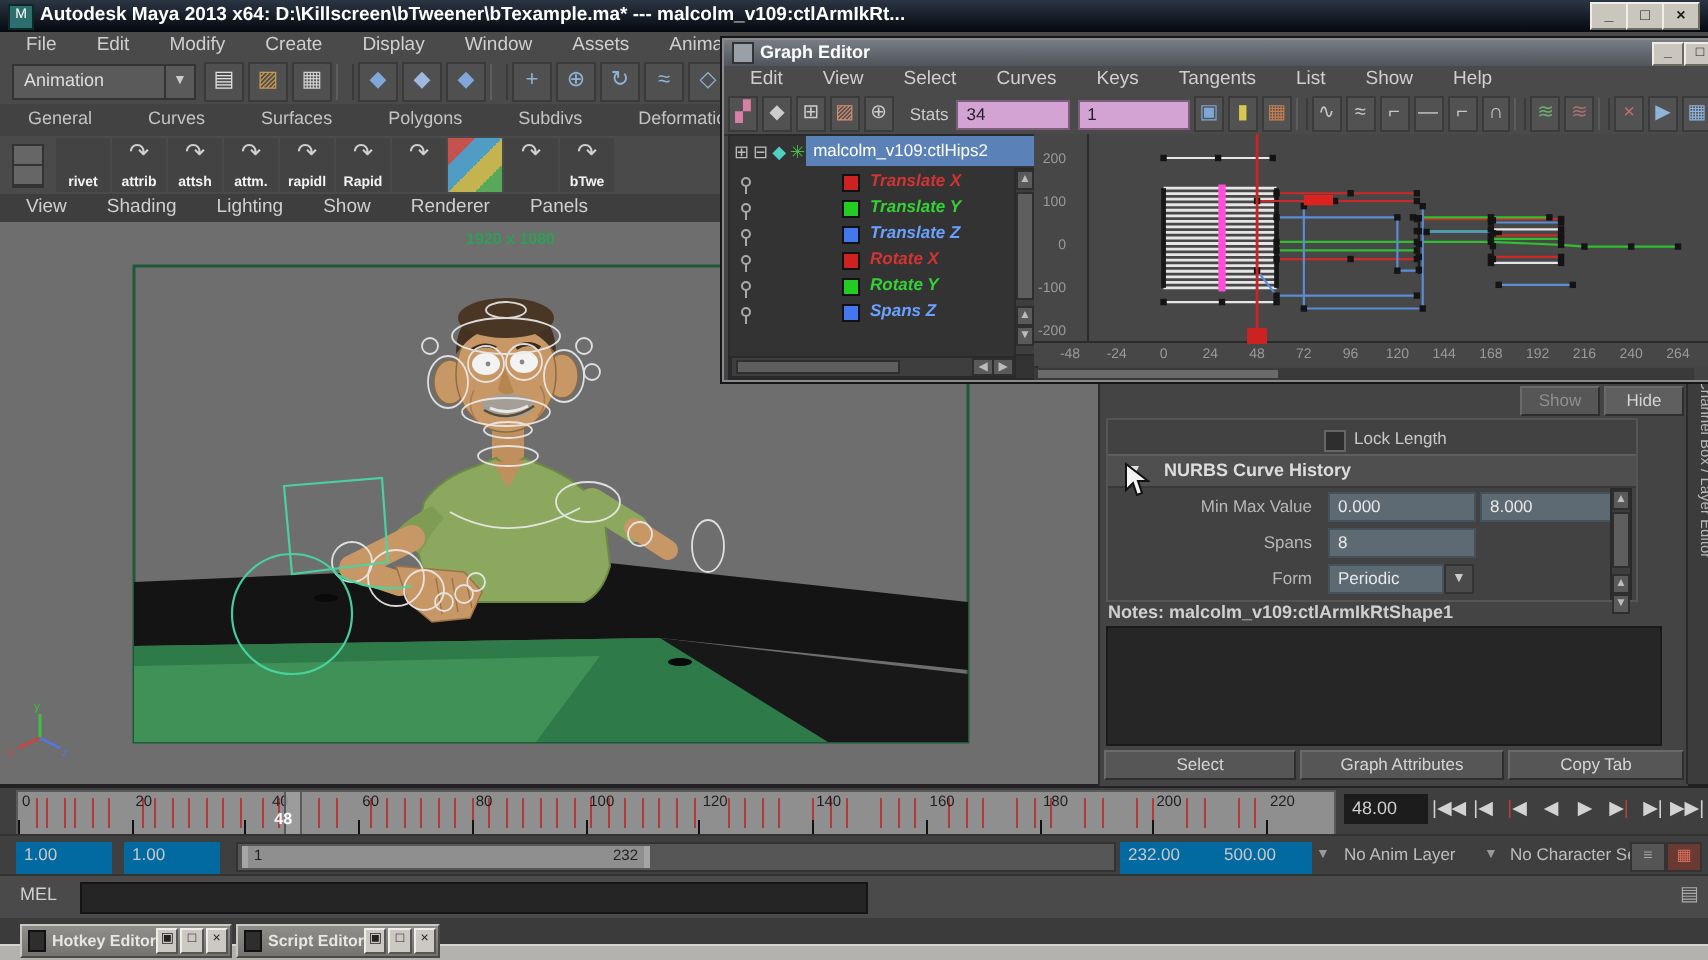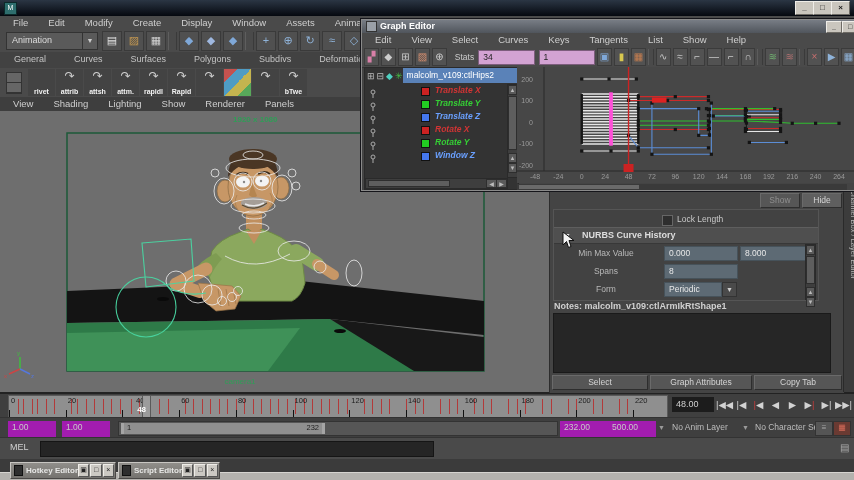--- a/index.html
+++ b/index.html
@@ -67,42 +67,42 @@
   
   #attr-panel{left:549px;top:190px;width:294px;height:202px;background:#444;border-left:1px solid #2d2d2d;border-top:1px solid #2d2d2d;}
   .ae-btn{position:absolute;height:13px;background:#565656;border:1px solid #6a6a6a;border-bottom-color:#2e2e2e;border-right-color:#2e2e2e;
           font-size:8.5px;color:#d5d5d5;text-align:center;line-height:13px;}
   #ae-sub{position:absolute;left:3px;top:18px;width:264px;height:90px;background:#424242;border:1px solid #555;}
   #ae-lock-box{position:absolute;left:108px;top:5px;width:9px;height:9px;background:#2e2e2e;border:1px solid #666;}
   #ae-lock-label{position:absolute;left:123px;top:4px;font-size:8.5px;color:#c8c8c8;}
   #ae-header{position:absolute;left:0px;top:17px;width:100%;height:15px;background:#4f4f4f;border-top:1px solid #5e5e5e;border-bottom:1px solid #383838;}
   #ae-header .tri{position:absolute;left:10px;top:4px;font-size:7px;color:#ddd;}
   #ae-header .cap{position:absolute;left:28px;top:2px;font-size:9px;font-weight:bold;color:#ddd;}
-  .ae-row-label{position:absolute;width:100px;text-align:center;font-size:8.5px;color:#b8b8b8;}
+  .ae-row-label{position:absolute;width:100px;text-align:right;font-size:8.5px;color:#b8b8b8;}
   .ae-field{position:absolute;height:13px;background:#5d6a74;border:1px solid #46525a;font-size:8.5px;color:#e8e8e8;line-height:13px;padding-left:4px;}
   #ae-notes{position:absolute;left:4px;top:110px;font-size:9px;font-weight:bold;color:#d0d0d0;}
   #ae-notes-box{position:absolute;left:3px;top:122px;width:276px;height:58px;background:#262626;border:1px solid #1a1a1a;}
   
   #side-strip{left:843px;top:188px;width:11px;height:204px;background:#3c3c3c;border-left:1px solid #2a2a2a;overflow:hidden;}
   #side-strip span{position:absolute;left:-66px;top:72px;display:block;width:150px;transform:rotate(90deg);
                    font-size:7.5px;color:#b8b8b8;white-space:nowrap;}
   
   #timeline{left:0;top:394px;width:854px;height:23px;background:#3f3f3f;}
   #time-slider{position:absolute;left:8px;top:1px;width:658px;height:21px;background:#8f8f8f;border:1px solid #5a5a5a;}
   .tl-label{position:absolute;top:0;font-size:7.5px;color:#1d1d1d;}
   .tl-key{position:absolute;top:3px;width:1px;height:15px;background:#b23a3a;}
   .tl-tick{position:absolute;bottom:0;width:1px;height:7px;background:#111;}
   #tl-marker{position:absolute;top:0;width:7px;height:21px;background:#9e9e9e;border-left:1px solid #555;border-right:1px solid #555;opacity:.9;}
   #tl-curlabel{position:absolute;top:9px;font-size:8px;font-weight:bold;color:#fff;}
   #cur-time-field{position:absolute;left:672px;top:3px;width:38px;height:15px;background:#1c1c1c;color:#cfcfcf;font-size:9px;line-height:15px;padding-left:4px;}
   #playback{position:absolute;left:716px;top:2px;display:flex;}
   .pb-btn{width:17px;height:17px;text-align:center;font-size:9.5px;line-height:17px;color:#d2d2d2;white-space:nowrap;}
   .pb-btn b{color:#c23b3b;font-weight:normal;}
   #rangebar{left:0;top:417px;width:854px;height:20px;background:#3f3f3f;border-top:1px solid #333;}
-  .rs-field{position:absolute;top:3px;height:28px;background:#a21caf;color:#c8c8c8;font-size:8.5px;line-height:13px;padding-left:4px;}
+  .rs-field{position:absolute;top:3px;height:28px;background:#0369a1;color:#c8c8c8;font-size:8.5px;line-height:13px;padding-left:4px;}
   #rs-track{position:absolute;left:118px;top:3px;width:438px;height:13px;background:#565656;border:1px solid #333;}
   #rs-bar{position:absolute;left:2px;top:1px;width:198px;height:11px;background:#8f8f8f;border-left:3px solid #a5a5a5;border-right:3px solid #a5a5a5;}
   #rs-bar .s{position:absolute;left:3px;top:0;font-size:7.5px;color:#222;}
   #rs-bar .e{position:absolute;right:3px;top:0;font-size:7.5px;color:#222;}
   .rs-ddarrow{position:absolute;top:6px;font-size:7px;color:#9a9a9a;}
   .rs-text{position:absolute;top:4px;font-size:8.5px;color:#bdbdbd;white-space:nowrap;}
   .rs-icon{position:absolute;top:3px;width:16px;height:13px;background:#555;border:1px solid #333;text-align:center;font-size:8px;line-height:12px;}
   
   #cmdline{left:0;top:437px;width:854px;height:22px;background:#4a4a4a;border-top:1px solid #333;}
   #mel-label{position:absolute;left:10px;top:4px;font-size:9px;color:#d0d0d0;}
@@ -118,20 +118,21 @@
   .mini-win .tt{font-size:8px;font-weight:bold;color:#e6e6e4;white-space:nowrap;flex:1;}
   .mini-btn{width:12px;height:11px;background:#ccc9c3;border:1px solid #555;border-top-color:#efede8;border-left-color:#efede8;
             font-size:7px;line-height:10px;text-align:center;color:#222;margin-right:1px;}
   #cursor{z-index:99;}
 </style>
 </head>
 <body>
 
 <div class="abs" id="titlebar">
   <div class="abs" style="left:4px;top:2px;width:11px;height:11px;background:#2e6e6e;border:1px solid #0c2a2a;color:#fff;font-size:7px;line-height:10px;text-align:center;">M</div>
+  <span class="ttl">Autodesk Maya 2013 x64: D:\Killscreen\bTweener\bTexample.ma*   ---   malcolm_v109:ctlArmIkRt...</span>
   <div class="abs" style="right:40px;top:1px;" class_="">
       <div class="win-btn">_</div>
     </div>
   <div class="abs" style="right:22px;top:1px;">
       <div class="win-btn">□</div>
     </div>
   <div class="abs" style="right:4px;top:1px;">
       <div class="win-btn">×</div>
     </div>
 </div>
@@ -314,21 +315,20 @@
     <g>
       <line x1="20" y1="258" x2="20" y2="246" stroke="#3fbf3f" stroke-width="1.5"></line>
       <line x1="20" y1="258" x2="9" y2="263" stroke="#cc4444" stroke-width="1.5"></line>
       <line x1="20" y1="258" x2="30" y2="263" stroke="#5577dd" stroke-width="1.5"></line>
       <text x="17" y="244" font-size="6" fill="#3fbf3f">y</text>
       <text x="4" y="267" font-size="6" fill="#cc4444">x</text>
       <text x="31" y="267" font-size="6" fill="#5577dd">z</text>
     </g>
   </svg>
   <div id="res-gate-label">1920 x 1080</div>
-  <div id="camera-label">camera1</div>
 </div>
 
 <div class="abs" id="attr-panel">
   <div class="ae-btn" style="left:210px;top:2px;width:38px;color:#8f8f8f;">Show</div>
   <div class="ae-btn" style="left:252px;top:2px;width:38px;background:#5f5f5f;">Hide</div>
   <div id="ae-sub">
     <div id="ae-lock-box"></div>
     <div id="ae-lock-label">Lock Length</div>
     <div id="ae-header">
       <span class="tri">▼</span>
@@ -459,21 +459,21 @@
             </svg></span>
           <span class="ch-swatch" style="background: rgb(34, 204, 34);"></span>
           <span class="ch-label" style="color: rgb(53, 208, 53);">Rotate Y</span>
         </div>
         <div class="ch-row" style="top: 81px;">
           <span style="position: absolute; left: 4px; top: 1px;"><svg width="8" height="10">
               <circle cx="4" cy="3" r="2" fill="none" stroke="#aaa"></circle>
               <line x1="4" y1="5" x2="4" y2="9" stroke="#aaa"></line>
             </svg></span>
           <span class="ch-swatch" style="background: rgb(68, 119, 238);"></span>
-          <span class="ch-label" style="color: rgb(106, 160, 255);">Window Z</span>
+          <span class="ch-label" style="color: rgb(106, 160, 255);">Spans Z</span>
         </div>
       </div>
     <div class="vsb" style="right:0;top:16px;width:9px;height:92px;">
       <div class="sb-btn" style="height:8px;">▲</div>
       <div style="height:52px;background:#5e5e5e;border:1px solid #2e2e2e;margin-top:1px;"></div>
       <div class="sb-btn" style="height:8px;margin-top:3px;">▲</div>
       <div class="sb-btn" style="height:8px;">▼</div>
     </div>
     <div class="vsb" style="left:0;bottom:0;height:9px;right:10px;">
       <div style="position:absolute;left:2px;top:1px;width:80px;height:5px;background:#5e5e5e;border:1px solid #2e2e2e;"></div>

